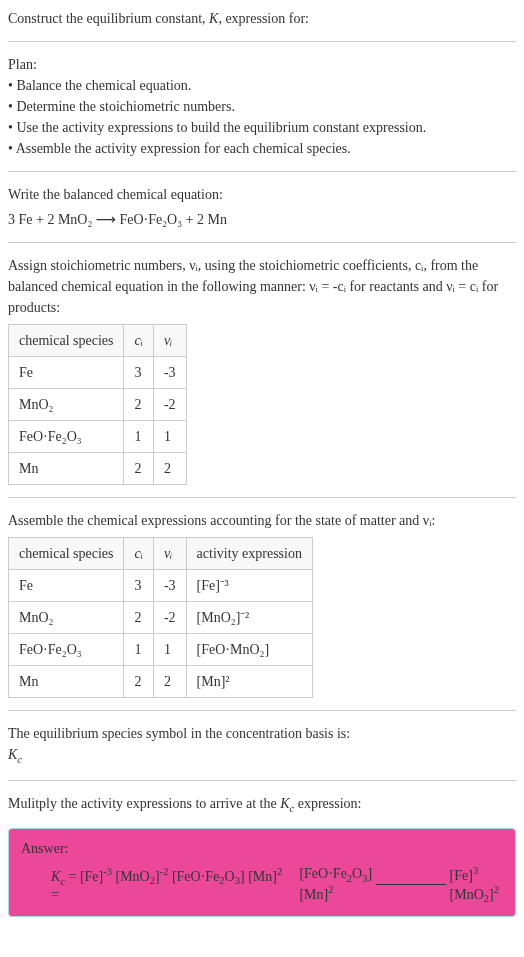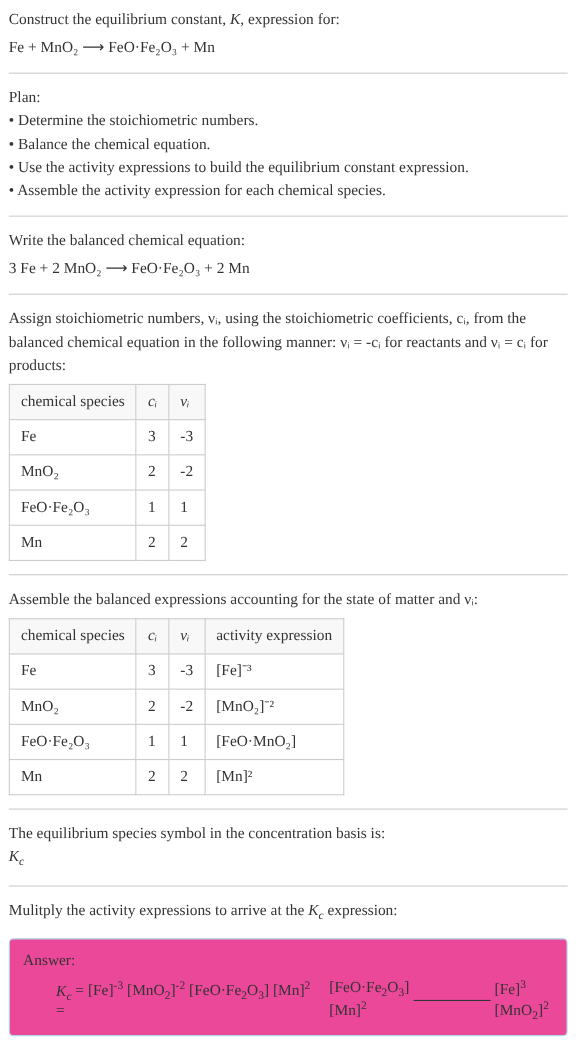--- a/index.html
+++ b/index.html
@@ -67,30 +67,29 @@
       padding-left: 0;
     }
   </style>
 </head>
 <body>
 
 
 
 <div class="section text">
   <span>Construct the equilibrium constant, </span><span class="italic">K</span><span>, expression for:</span>
-  <div class="centered-formula">Fe + MnO₂ ⟶ FeO·Fe₂O₃ + Mn</div>
 </div>
 
 <div class="divider"></div>
 
 <div class="section text">
   <div>Plan:</div>
   <div class="indent">
+    <div>• Balance the chemical equation.</div>
     <div>• Determine the stoichiometric numbers.</div>
-    <div>• Balance the chemical equation.</div>
     <div>• Use the activity expressions to build the equilibrium constant expression.</div>
     <div>• Assemble the activity expression for each chemical species.</div>
   </div>
 </div>
 
 <div class="divider"></div>
 
 <div class="section text">
   <div>Write the balanced chemical equation:</div>
   <div class="centered-formula">3 Fe + 2 MnO₂ ⟶ FeO·Fe₂O₃ + 2 Mn</div>
@@ -127,21 +126,21 @@
       <td>2</td>
       <td>2</td>
     </tr>
   </tbody>
     </table>
 </div>
 
 <div class="divider"></div>
 
 <div class="section text">
-  <div>Assemble the balanced expressions accounting for the state of matter and νᵢ:</div>
+  <div>Assemble the chemical expressions accounting for the state of matter and νᵢ:</div>
   <table>
     <tbody>
         <tr>
       <th>chemical species</th>
       <th class="italic">cᵢ</th>
       <th class="italic">νᵢ</th>
       <th>activity expression</th>
     </tr>
     <tr>
       <td>Fe</td>

